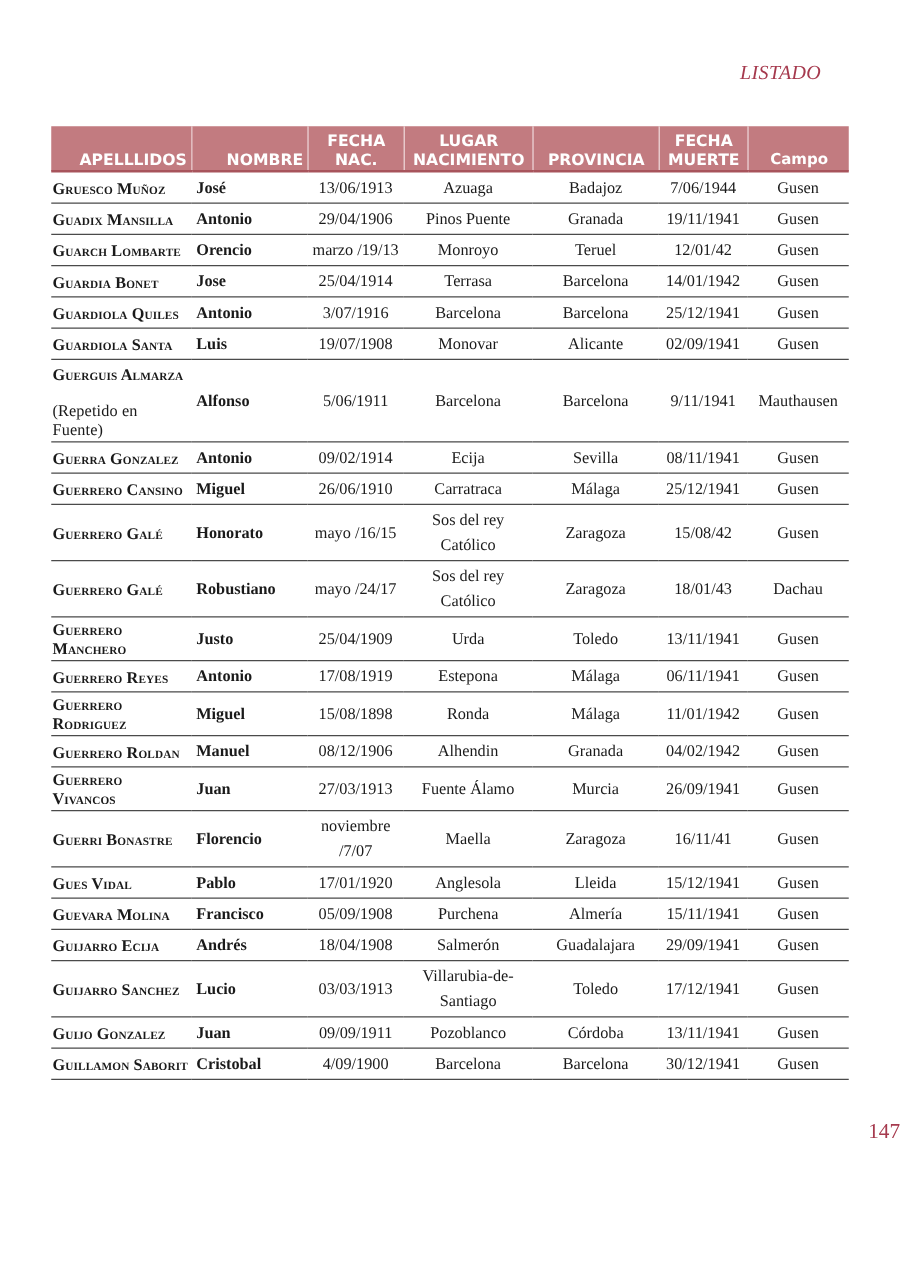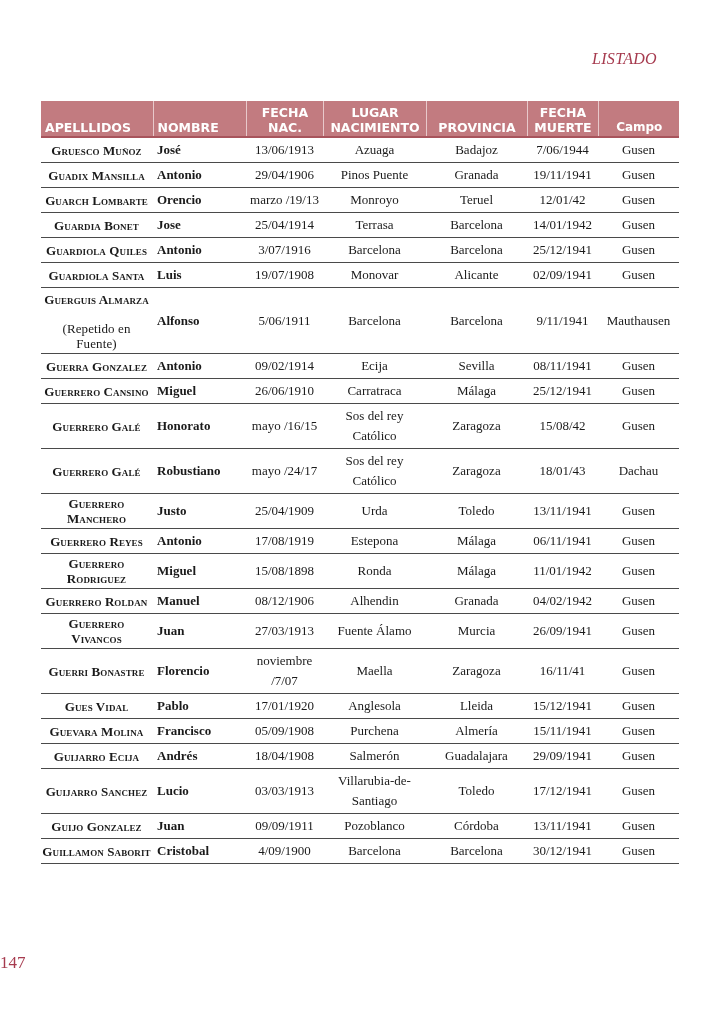--- a/index.html
+++ b/index.html
@@ -13,31 +13,31 @@
   table.listado col.c2 { width: 93px; }
   table.listado col.c3 { width: 77px; }
   table.listado col.c4 { width: 103px; }
   table.listado col.c5 { width: 101px; }
   table.listado col.c6 { width: 71px; }
   table.listado col.c7 { width: 81px; }
   thead th { background: #c27b80; color: #ffffff; font-family: "DejaVu Sans", "Liberation Sans", sans-serif;
          font-weight: bold; font-size: 12.5px; line-height: 15px; vertical-align: bottom;
          padding: 1px 3px 1px 4px; border-left: 1px solid #e8c9cb; border-bottom: 2px solid #a8545c; height: 33px; margin-left: 16px; }
   thead th:first-child { border-left: none; text-align: left; }
-  thead th.left { text-align: left; }
+  thead th.left { text-align: right; }
   thead th.center { text-align: center; }
   thead th.campo { font-size: 12px; }
   tbody td { font-size: 13px; line-height: 20px; padding: 2px 2px; border-bottom: 1px solid #4a4a4a;
          vertical-align: middle; text-align: center; }
-  tbody td.apellidos { text-align: center; font-weight: bold; font-variant: small-caps; font-size: 13px;
+  tbody td.apellidos { text-align: left; font-weight: bold; font-variant: small-caps; font-size: 13px;
          line-height: 15px; padding-left: 1px; letter-spacing: 0.1px; }
   tbody td.apellidos .note { font-weight: normal; font-variant: normal; display: block; line-height: 15px; margin-top: 12px; }
   tbody td.nombre { text-align: left; font-weight: bold; padding-left: 4px; }
   tbody tr.tall td { line-height: 19px; }
-  .page-number { position: absolute; top: 953px; left: 0; width: 720px; text-align: left;
+  .page-number { position: absolute; top: 895px; left: 0; width: 720px; text-align: right;
          font-size: 17px; color: #a63a4e; }
 </style>
 </head>
 <body>
 
 <div class="running-head">LISTADO</div>
 
 <table class="listado">
   <colgroup>
     <col class="c1">

